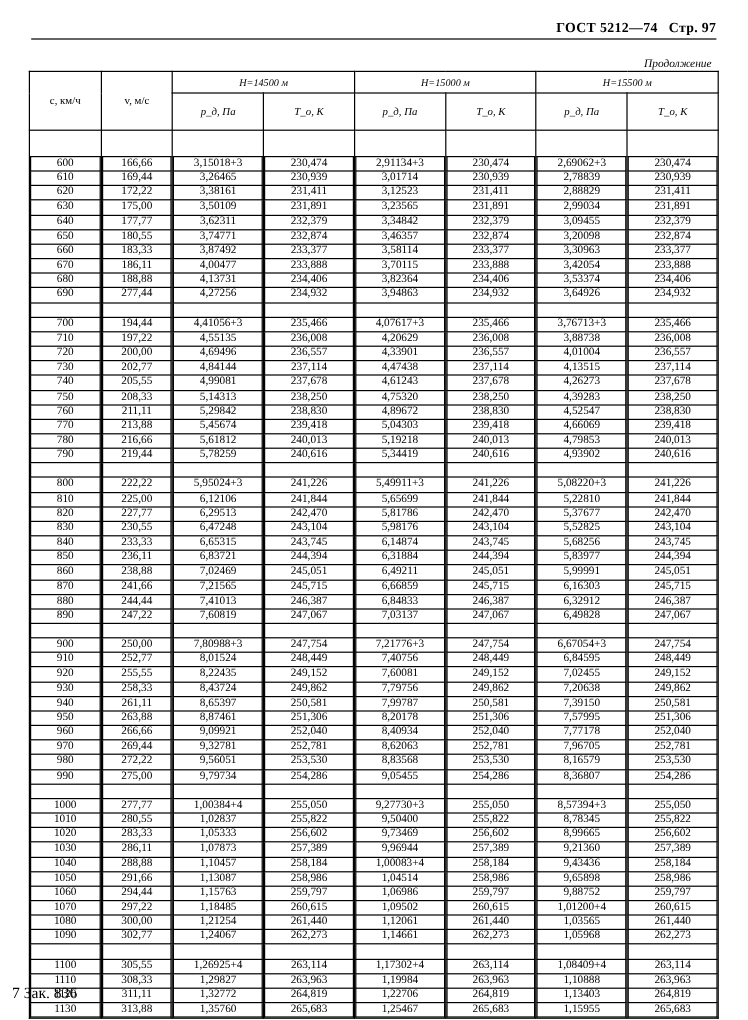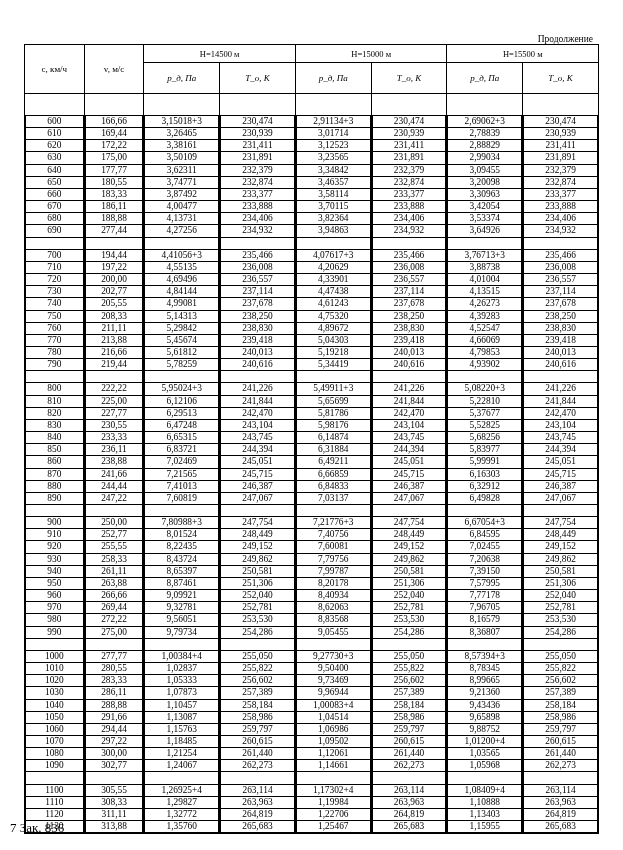--- a/index.html
+++ b/index.html
@@ -27,20 +27,21 @@
     font-size: 11.5px;
     font-weight: bold;
     letter-spacing: 0.3px;
     padding-bottom: 2px;
     border-bottom: 1.3px solid #000;
     margin: 0 2px 0 2px;
   }
   .contd {
     text-align: right;
     font-size: 9.5px;
+    font-style: italic;
     margin-top: 16px;
     margin-right: 6px;
   }
   .rangeline {
     font-size: 10.5px;
     font-weight: bold;
     margin-top: 10px;
     margin-bottom: 3px;
     margin-left: 2px;
   }
@@ -51,20 +52,21 @@
     font-size: 9px;
   }
   table.main td, table.main th {
     border: 0.9px solid #000;
     padding: 0;
     vertical-align: middle;
     text-align: center;
   }
   .hdr-h {
     font-size: 8.5px;
+    font-style: italic;
     height: 17px;
   }
   .hdr-sub {
     font-size: 9px;
     font-style: italic;
     height: 30px;
   }
   .hdr-left1 {
     font-size: 9px;
     height: 17px;
@@ -98,20 +100,24 @@
   }
   .v-col { width: 52px; }
   .num-col { width: 66px; }
   .t-col { width: 66px; }
 </style>
 </head>
 <body>
 
 <div class="page">
 
+  <div class="header">
+    <span>ГОСТ 5212—74</span>
+    <span style="margin-left:6px;">Стр. 97</span>
+  </div>
 
   <div class="contd">Продолжение</div>
 
 
   <table class="main">
     <colgroup>
       <col class="v-col">
         <col class="v-col">
       <col class="num-col">
         <col class="t-col">

